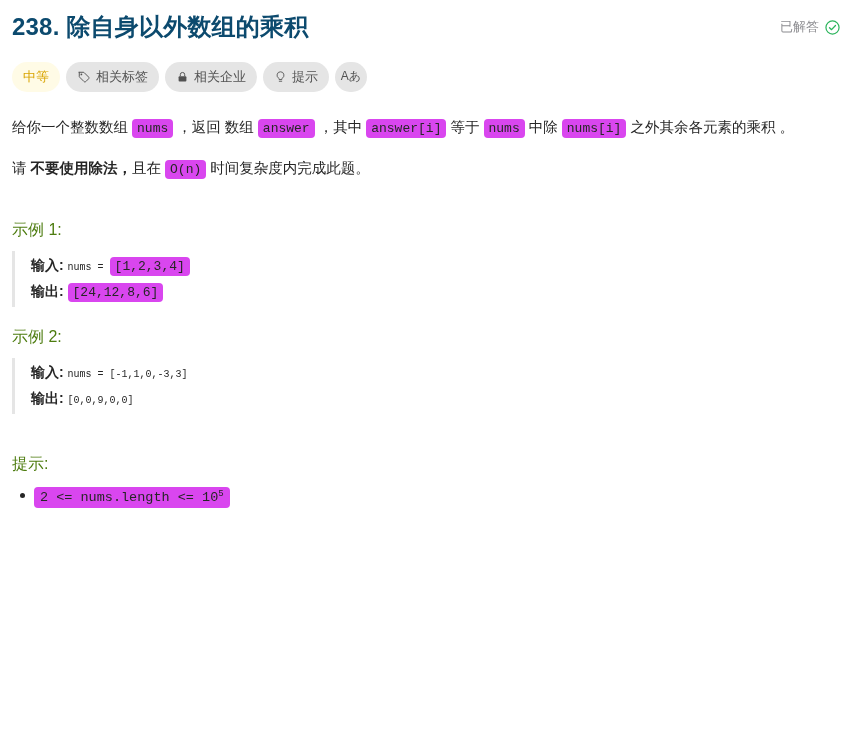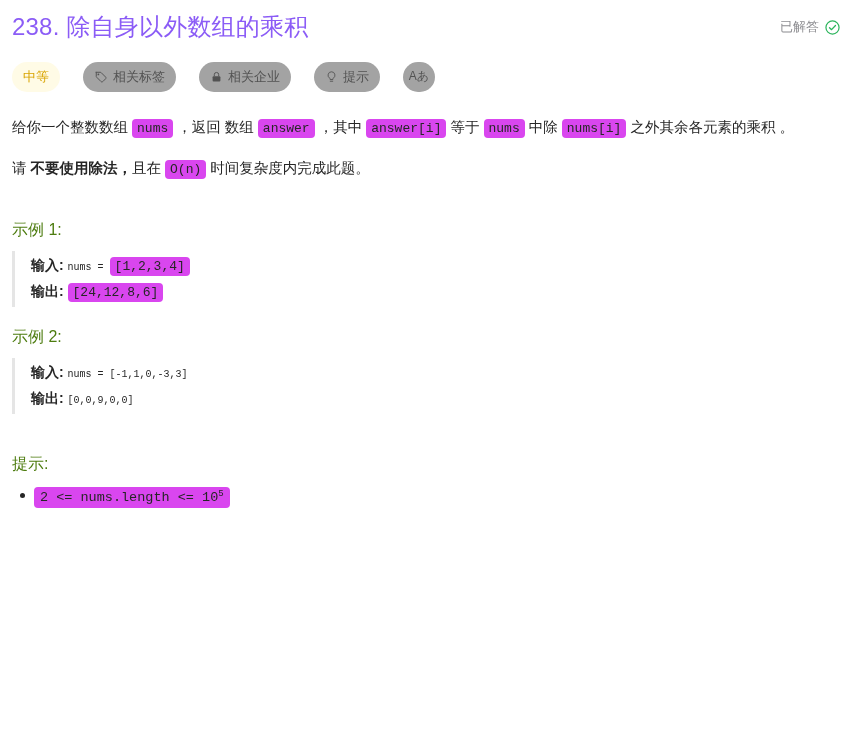--- a/index.html
+++ b/index.html
@@ -19,22 +19,22 @@
   }
   
   .title-row {
     display: flex;
     align-items: flex-start;
     justify-content: space-between;
     margin-bottom: 18px;
   }
   .title {
     font-size: 24px;
-    font-weight: normal;
-    color: #8b5cf6;
+    font-weight: bold;
+    color: #0c4a6e;
     line-height: 1.4;
     letter-spacing: 0.2px;
   }
   .solved {
     display: flex;
     align-items: center;
     gap: 6px;
     font-size: 13px;
     color: #3c3c4399;
     padding-top: 8px;
@@ -42,32 +42,32 @@
     justify-content: space-between;
   }
   .solved .check {
     width: 15px; height: 15px;
     display: inline-block;
   }
   
   .chips {
     display: flex;
     align-items: center;
-    gap: 23px;
+    gap: 6px;
     margin-bottom: 22px;
   }
   .chip {
     display: inline-flex;
     align-items: center;
     gap: 5px;
     height: 30px;
     padding: 0 11px;
     border-radius: 16px;
     font-size: 13px;
-    background: #a3a3a3;
+    background: #e5e5e5;
     color: #525252;
     cursor: pointer;
     white-space: nowrap;
   }
   .chip.difficulty {
     background: #fffbe6;
     color: #d9a400;
     font-weight: normal;
   }
   .chip.square {

